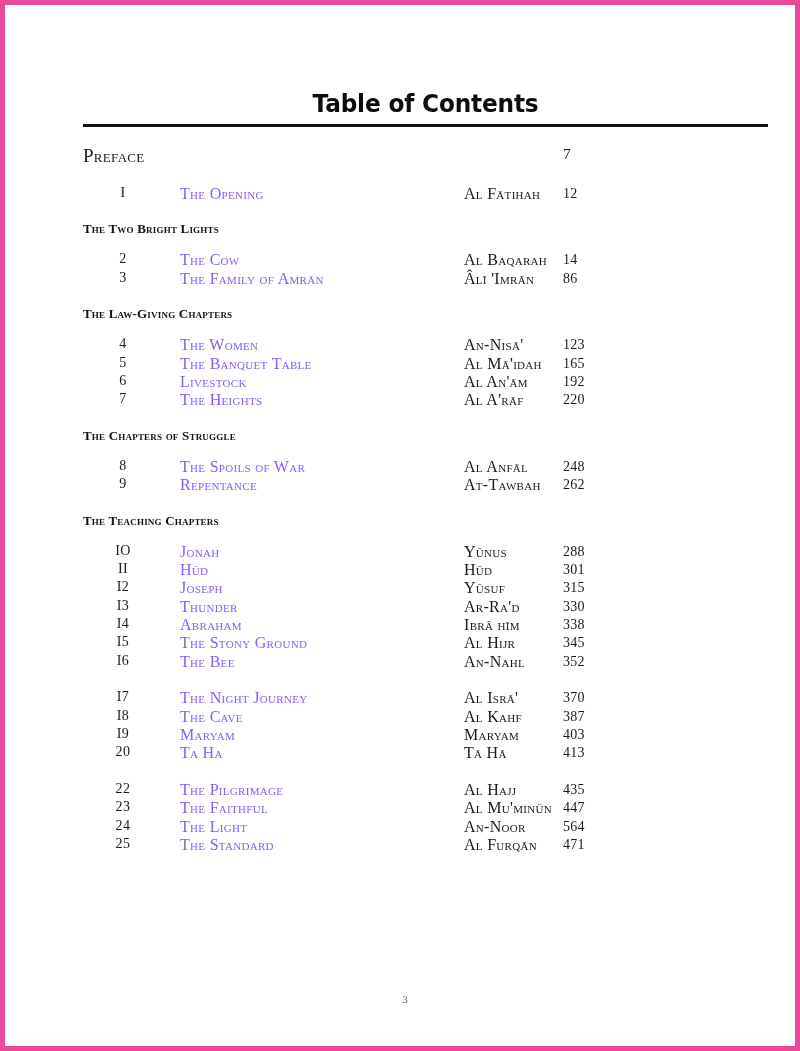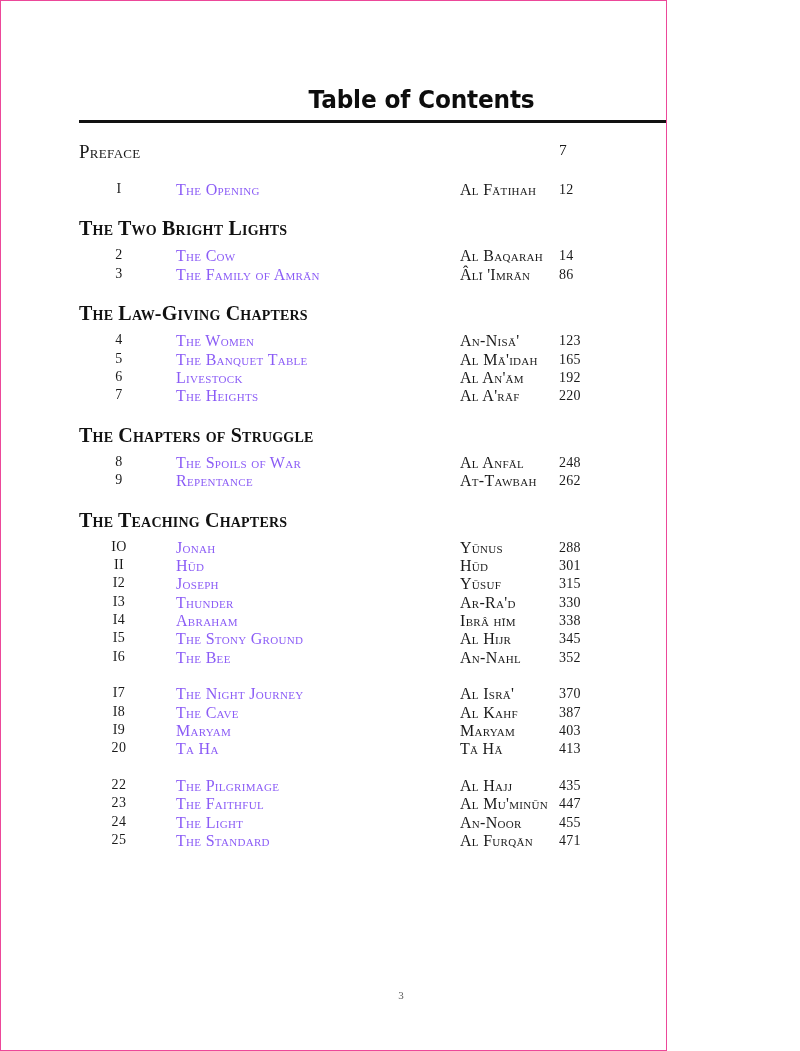--- a/index.html
+++ b/index.html
@@ -2,24 +2,24 @@
 <html><head>
 <meta charset="utf-8">
 <style>
   html, body {
     margin: 0;
     padding: 0;
     background: #ffffff;
   }
   .page {
     position: relative;
-    width: 667px;
+    width: 800px;
     height: 1051px;
     background: #ffffff;
-    border: 1px solid #ec4899;
+    border: 5px solid #ec4899;
     box-sizing: border-box;
     overflow: hidden;
     font-family: "Liberation Serif", "DejaVu Serif", serif;
     color: #1a1a1a;
   }
 
   
   .doc-title {
     position: absolute;
     left: 78px;
@@ -61,21 +61,21 @@
 
   .section-row { height: 30px; }
   .gap-md { height: 18px; }
 
   .sec-heading {
     position: absolute;
     left: 78px;
     top: 0;
     font-variant: small-caps;
     font-weight: bold;
-    font-size: 20px;
+    font-size: 13px;
     letter-spacing: 0.2px;
     white-space: nowrap;
     color: #111111;
   }
 
   .preface-label {
     position: absolute;
     left: 78px;
     top: 0;
     font-variant: small-caps;
@@ -309,21 +309,21 @@
         <div class="row">
           <span class="num">23</span>
           <span class="title-en">The Faithful</span>
           <span class="title-ar">Al Mu'minūn</span>
           <span class="pg">447</span>
         </div>
         <div class="row">
           <span class="num">24</span>
           <span class="title-en">The Light</span>
           <span class="title-ar">An-Noor</span>
-          <span class="pg">455</span>
+          <span class="pg">564</span>
         </div>
         <div class="row">
           <span class="num">25</span>
           <span class="title-en">The Standard</span>
           <span class="title-ar">Al Furqān</span>
           <span class="pg">471</span>
         </div>
       </div>
 
   </div>

